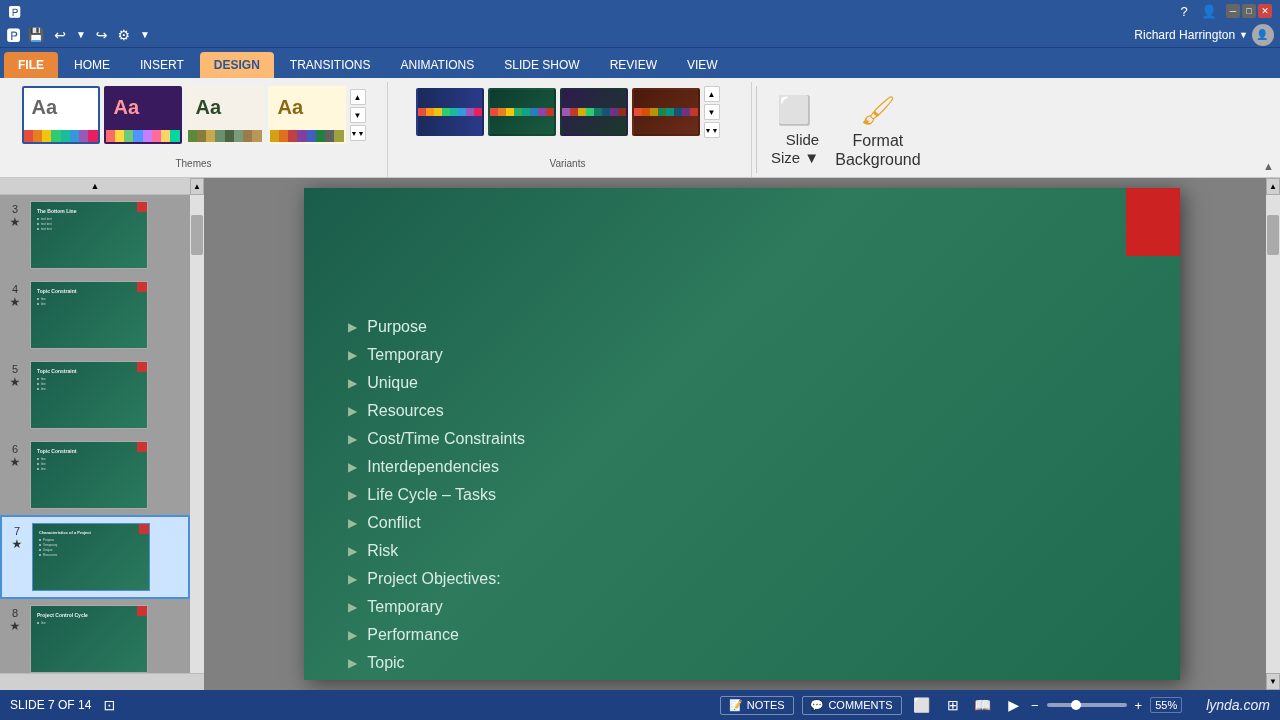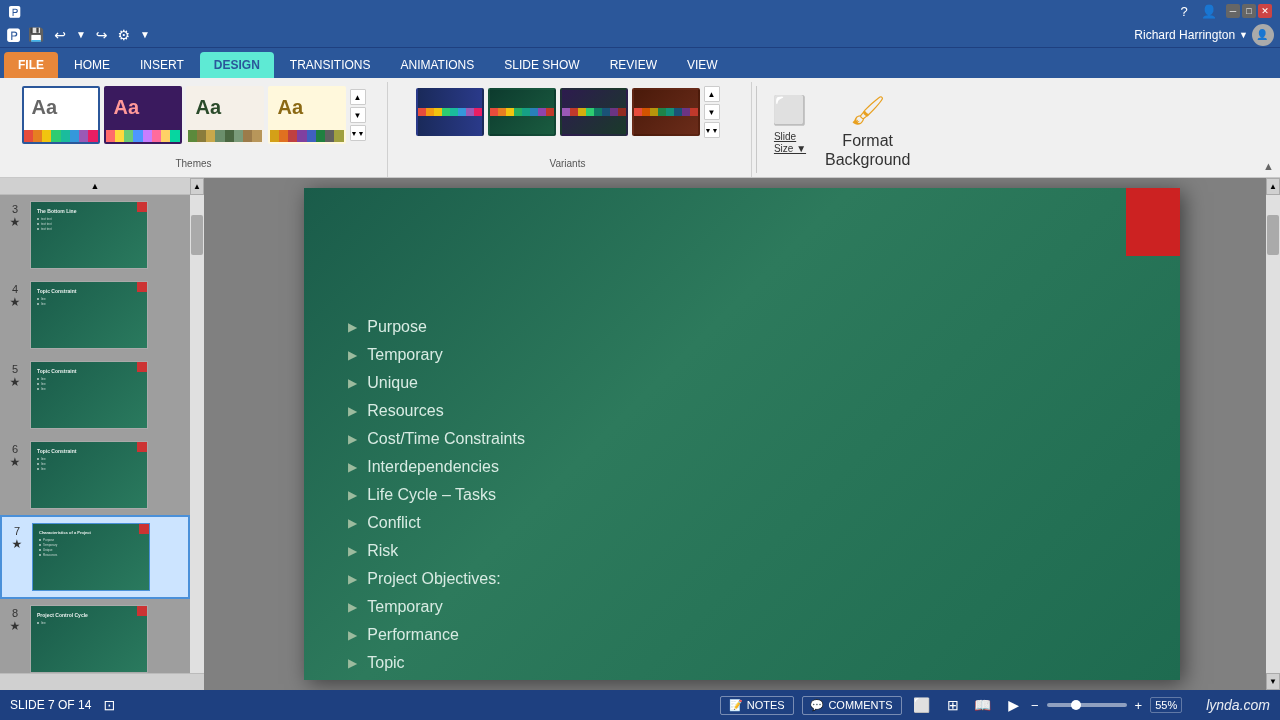--- a/index.html
+++ b/index.html
@@ -39,21 +39,21 @@
       padding: 0 4px;
     }
     .ribbon-tab {
       padding: 6px 14px;
       color: white;
       font-size: 12px;
       cursor: pointer;
       border-radius: 4px 4px 0 0;
       margin-right: 2px;
     }
-    .ribbon-tab.active { background: #5eead4; color: #2b579a; font-weight: 600; }
+    .ribbon-tab.active { background: #fdba74; color: #2b579a; font-weight: 600; }
 
     
     #ribbon-content {
       background: #f0f0f0;
       height: 100px;
       border-bottom: 1px solid #c8c8c8;
       display: flex;
       align-items: stretch;
       padding: 4px 8px 0;
       gap: 4px;
@@ -552,21 +552,21 @@
     <div class="ribbon-section-label">Variants</div>
   </div>
 
   <div style="width:1px;background:#c8c8c8;margin:4px 0;"></div>
 
   <div class="ribbon-section" style="min-width:150px;border-right:none;">
     <div class="ribbon-section-content" style="flex:1;align-items:flex-start;padding-top:4px;">
 
       <div class="cust-btn">
         <div style="font-size:28px;color:#2b579a;">⬜</div>
-        <div style="font-size:10px;color:#333;text-align:left;line-height:1.2;text-decoration:underline;">Slide<br>Size ▼</div>
+        <div style="font-size:15px;color:#333;text-align:right;line-height:1.2;">Slide<br>Size ▼</div>
       </div>
 
       <div class="cust-btn">
         <div style="font-size:28px;color:#e8a020;">🖌</div>
         <div style="font-size:16px;color:#333;text-align:center;line-height:1.2;">Format<br>Background</div>
       </div>
     </div>
     <div class="ribbon-section-label">Customize</div>
   </div>
 

